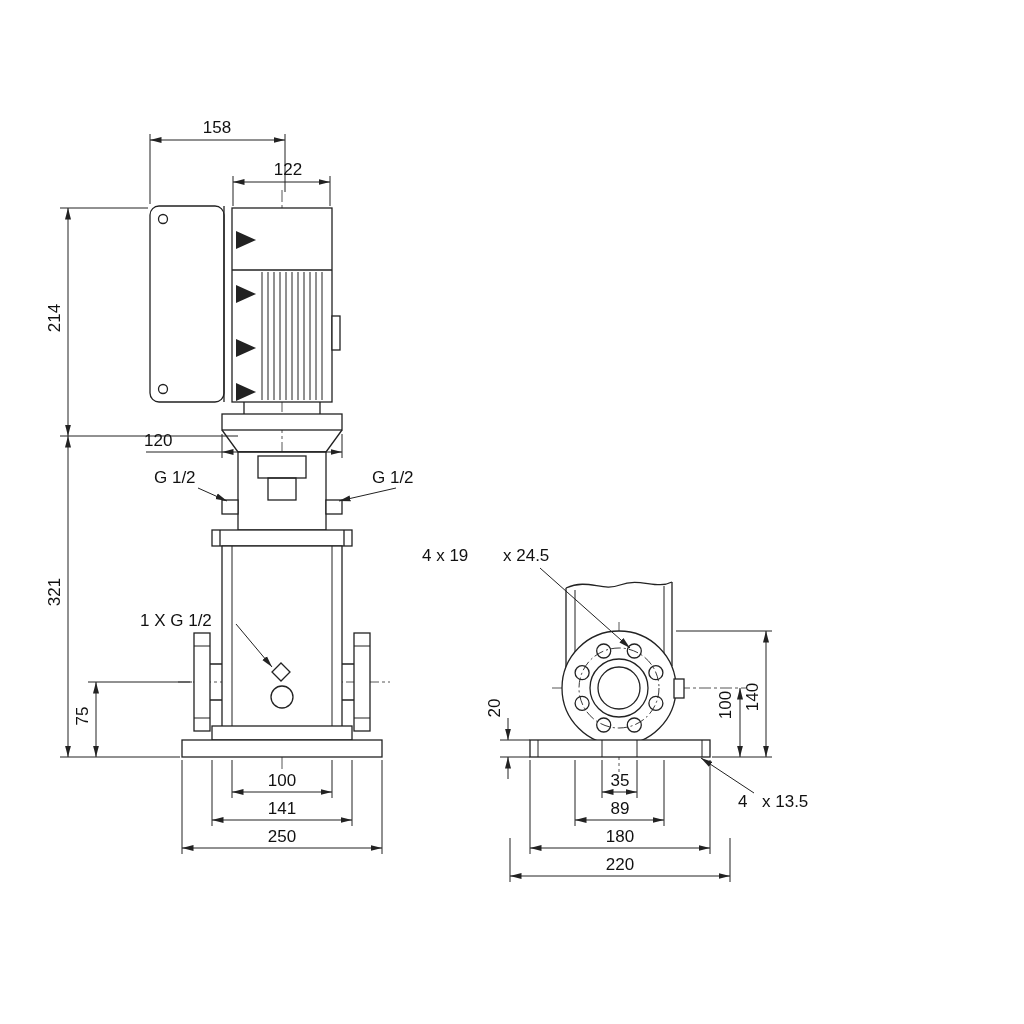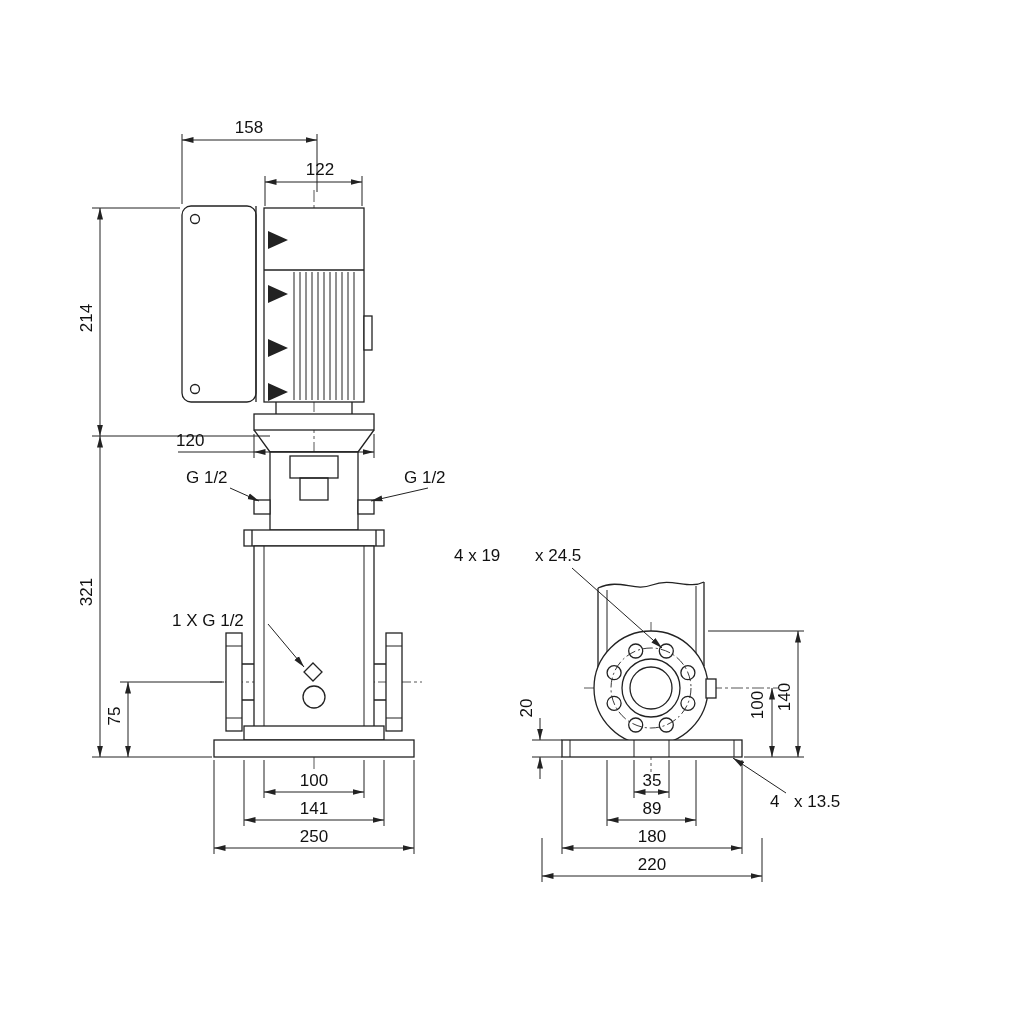--- a/index.html
+++ b/index.html
@@ -1,17 +1,17 @@
 <!DOCTYPE html>
 <html><head>
 <meta charset="utf-8">
 <style>
   html,body{margin:0;padding:0;background:#ffffff;}
   .canvas{width:840px;height:1024px;position:relative;background:#ffffff;
-          font-family:"Liberation Sans", sans-serif;padding-left:32px;}
+          font-family:"Liberation Sans", sans-serif;}
   svg{display:block;}
   text{font-family:"Liberation Sans", sans-serif;font-size:17px;fill:#111;}
 </style>
 </head>
 <body>
 
 <div class="canvas">
 <svg width="1024" height="1024" viewBox="0 0 1024 1024">
   <defs>
     <marker id="arr" orient="auto-start-reverse" markerUnits="userSpaceOnUse" markerWidth="12" markerHeight="8" viewBox="0 0 12 8" refX="11.5" refY="4">

